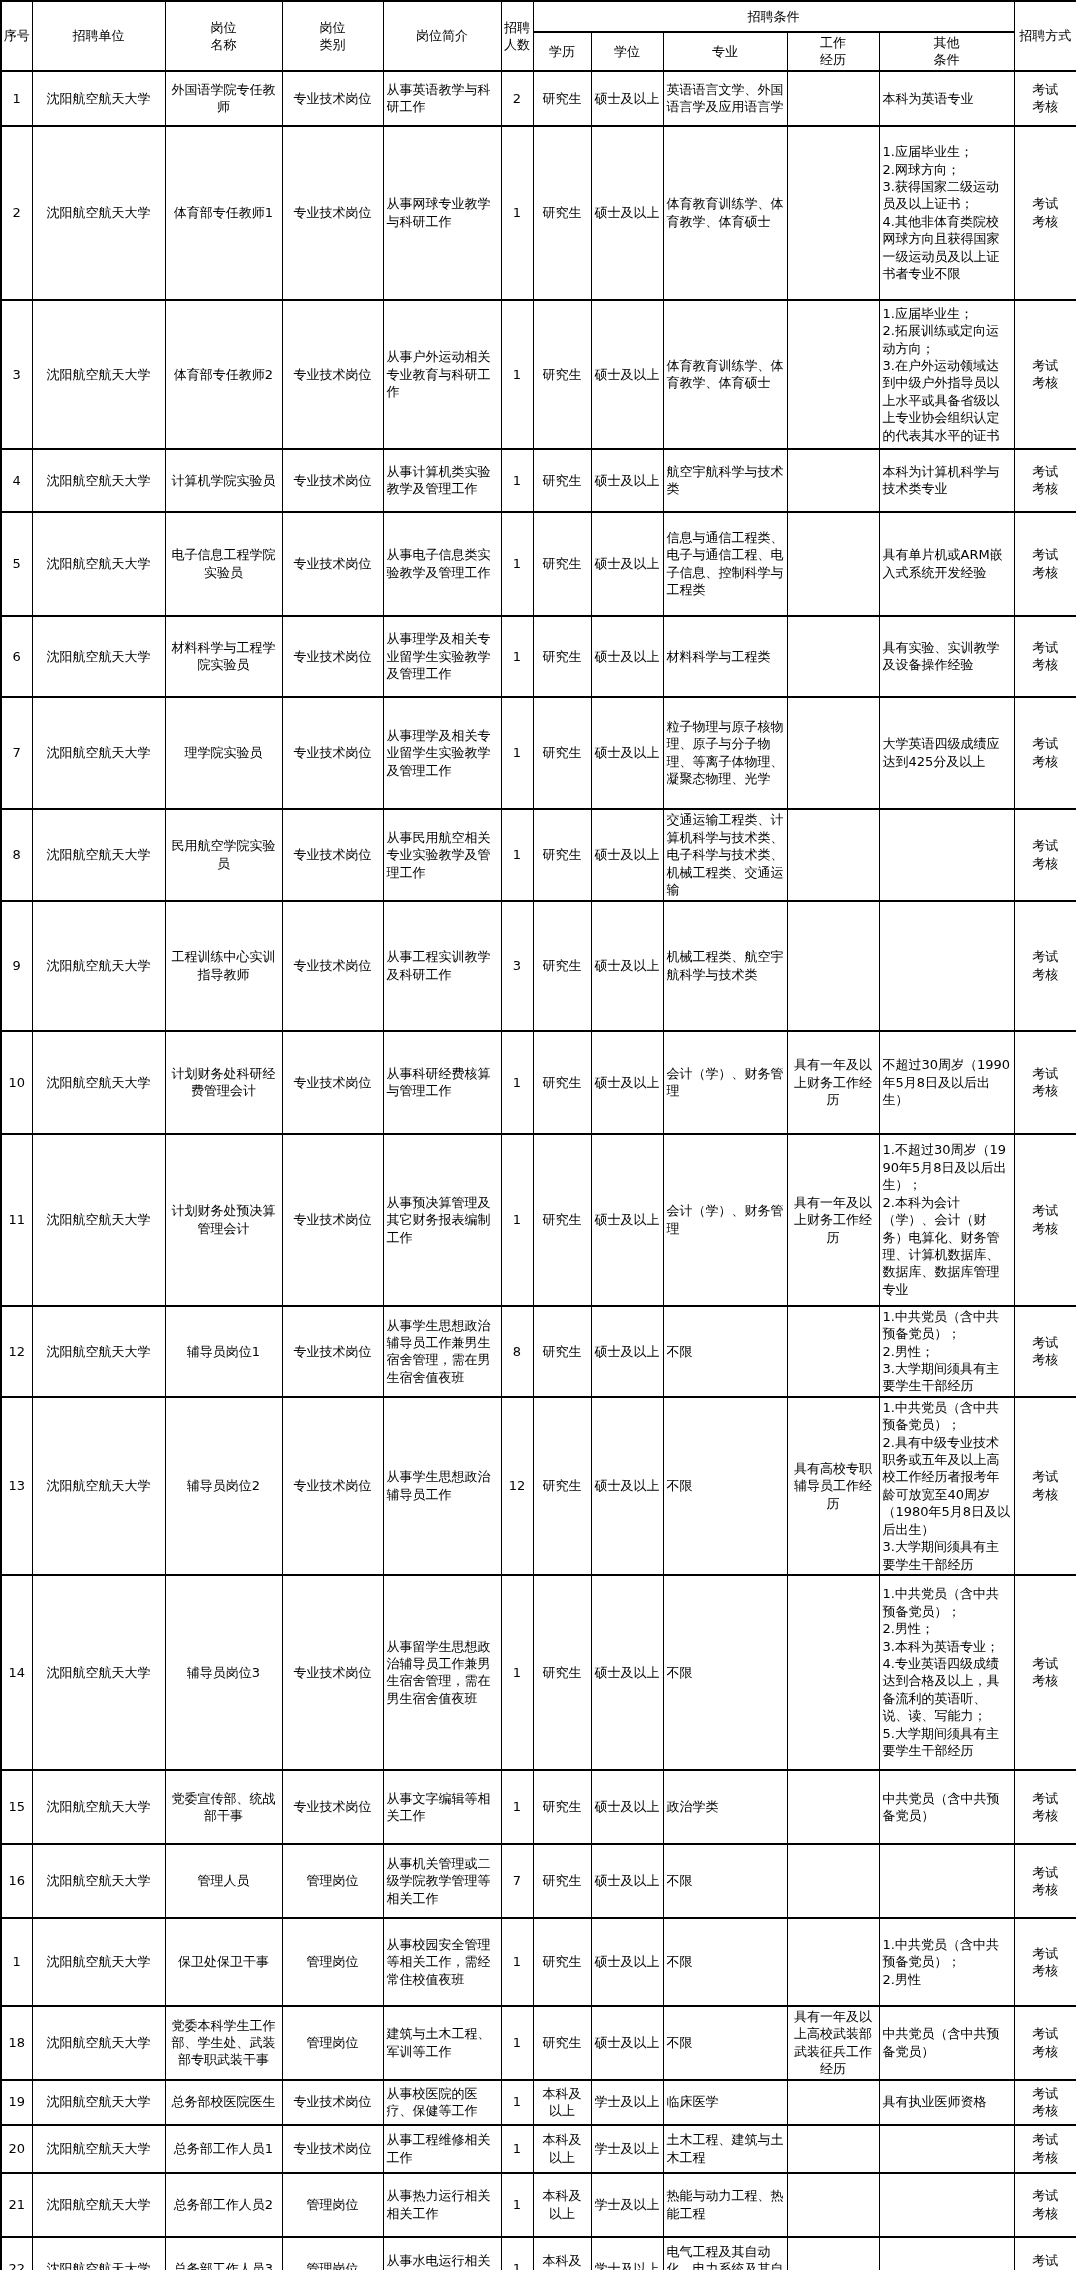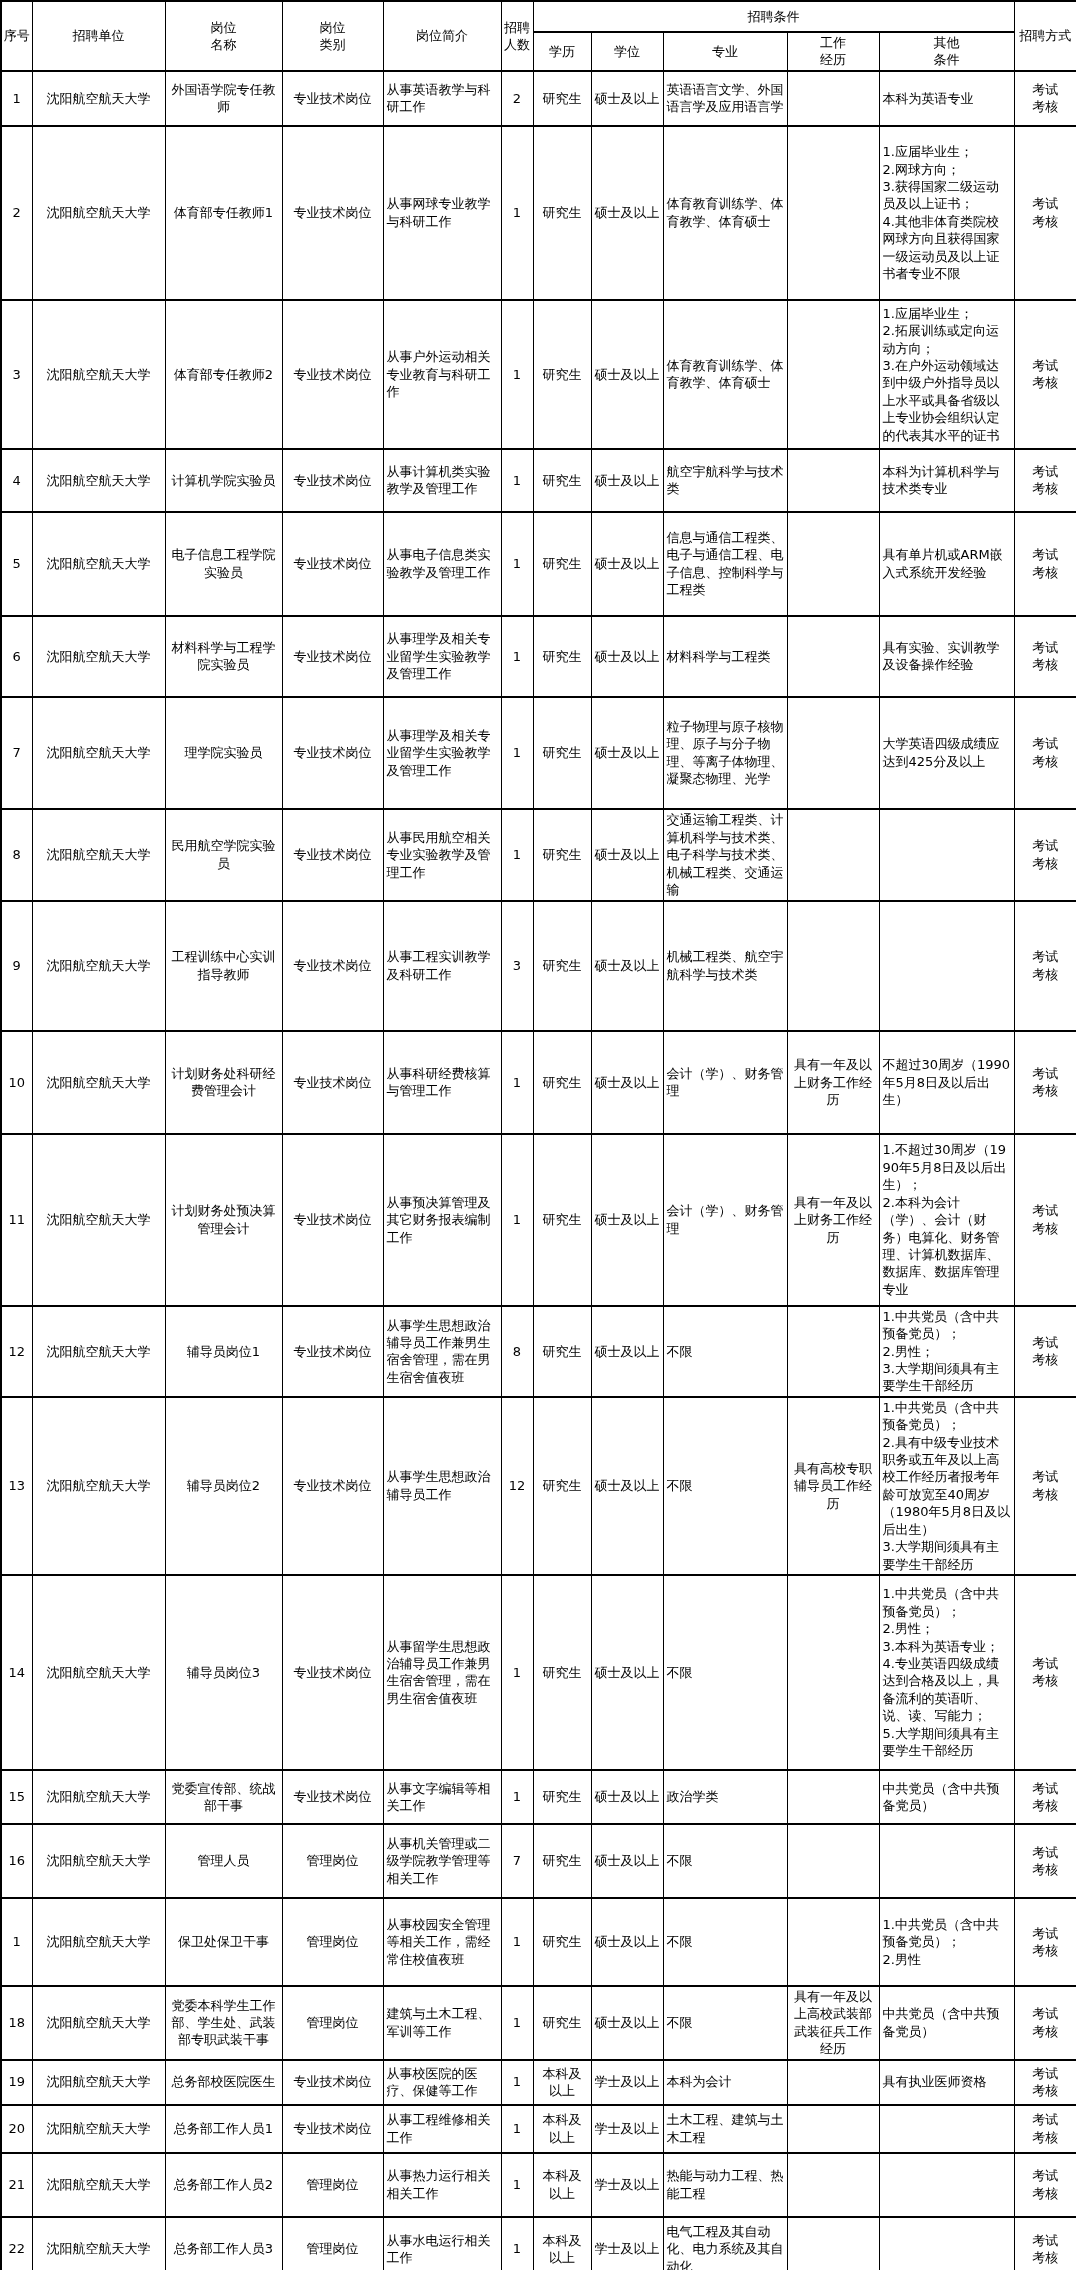--- a/index.html
+++ b/index.html
@@ -305,21 +305,21 @@
           <td class="col-major">不限</td>
           <td class="col-experience"></td>
           <td class="col-other">1.中共党员（含中共预备党员）；
 2.男性；
 3.本科为英语专业；
 4.专业英语四级成绩达到合格及以上，具备流利的英语听、说、读、写能力；
 5.大学期间须具有主要学生干部经历</td>
           <td class="col-method">考试
 考核</td>
         </tr>
-        <tr style="height: 54px;">
+        <tr style="height: 74px;">
           <td class="col-seq">15</td>
           <td class="col-unit">沈阳航空航天大学</td>
           <td class="col-name">党委宣传部、统战部干事</td>
           <td class="col-category">专业技术岗位</td>
           <td class="col-intro">从事文字编辑等相关工作</td>
           <td class="col-count">1</td>
           <td class="col-education">研究生</td>
           <td class="col-degree">硕士及以上</td>
           <td class="col-major">政治学类</td>
           <td class="col-experience"></td>
@@ -375,21 +375,21 @@
         </tr>
         <tr style="height: 45px; margin-top: 8px;">
           <td class="col-seq">19</td>
           <td class="col-unit">沈阳航空航天大学</td>
           <td class="col-name">总务部校医院医生</td>
           <td class="col-category">专业技术岗位</td>
           <td class="col-intro">从事校医院的医疗、保健等工作</td>
           <td class="col-count">1</td>
           <td class="col-education">本科及以上</td>
           <td class="col-degree">学士及以上</td>
-          <td class="col-major">本科为会计</td>
+          <td class="col-major">临床医学</td>
           <td class="col-experience"></td>
           <td class="col-other">具有执业医师资格</td>
           <td class="col-method">考试
 考核</td>
         </tr>
         <tr style="height: 48px;">
           <td class="col-seq">20</td>
           <td class="col-unit">沈阳航空航天大学</td>
           <td class="col-name">总务部工作人员1</td>
           <td class="col-category">专业技术岗位</td>

